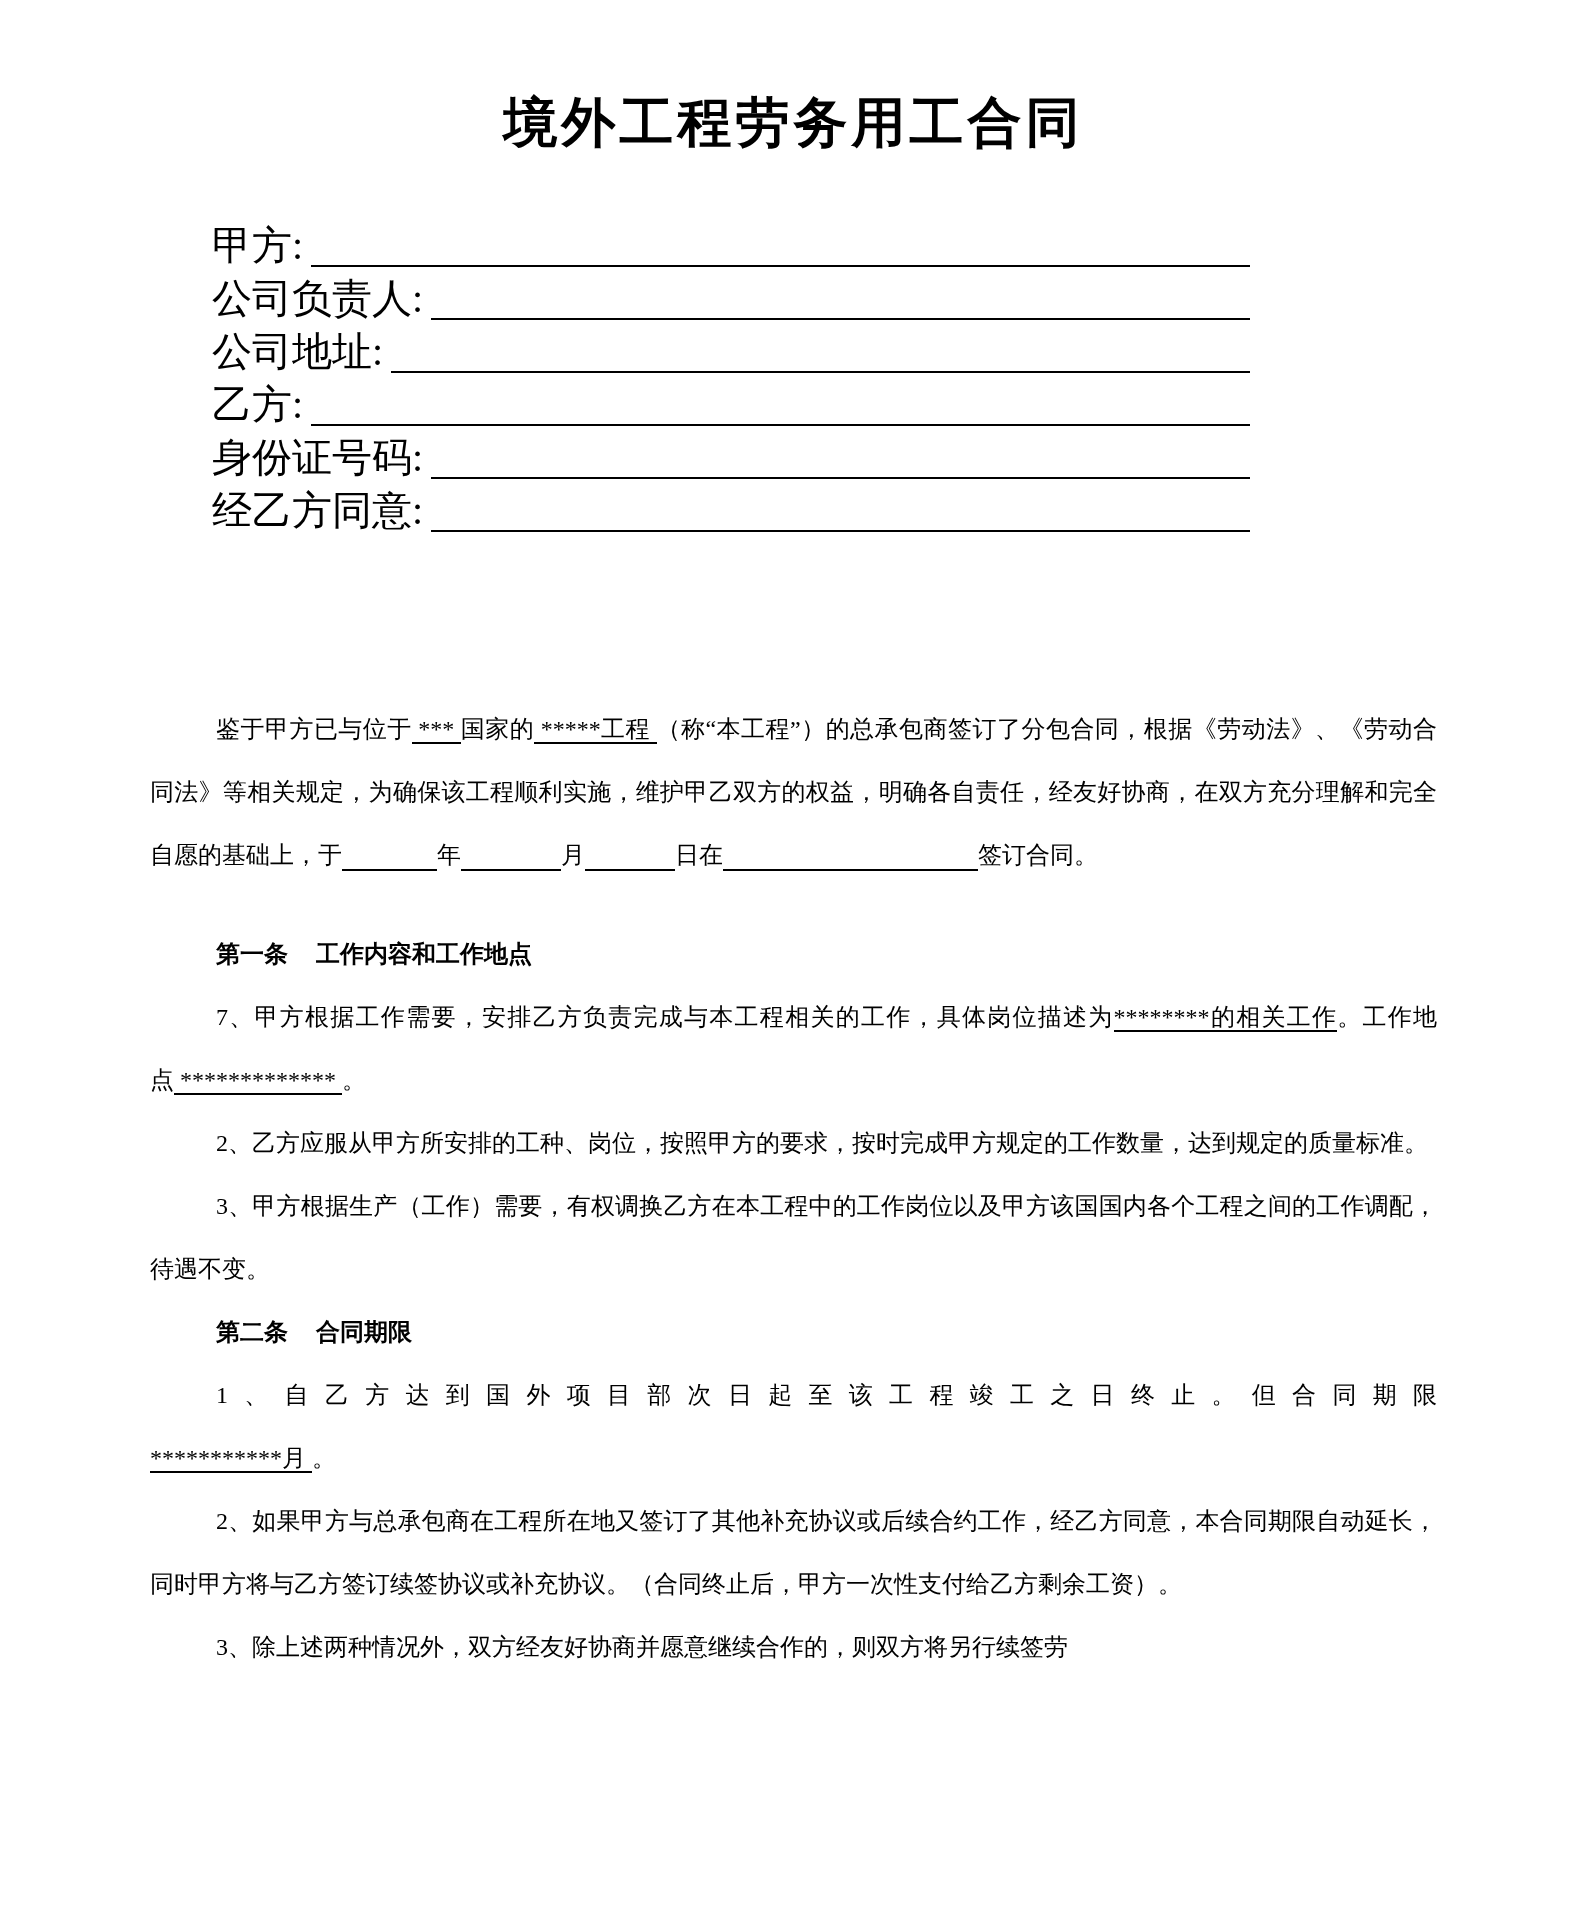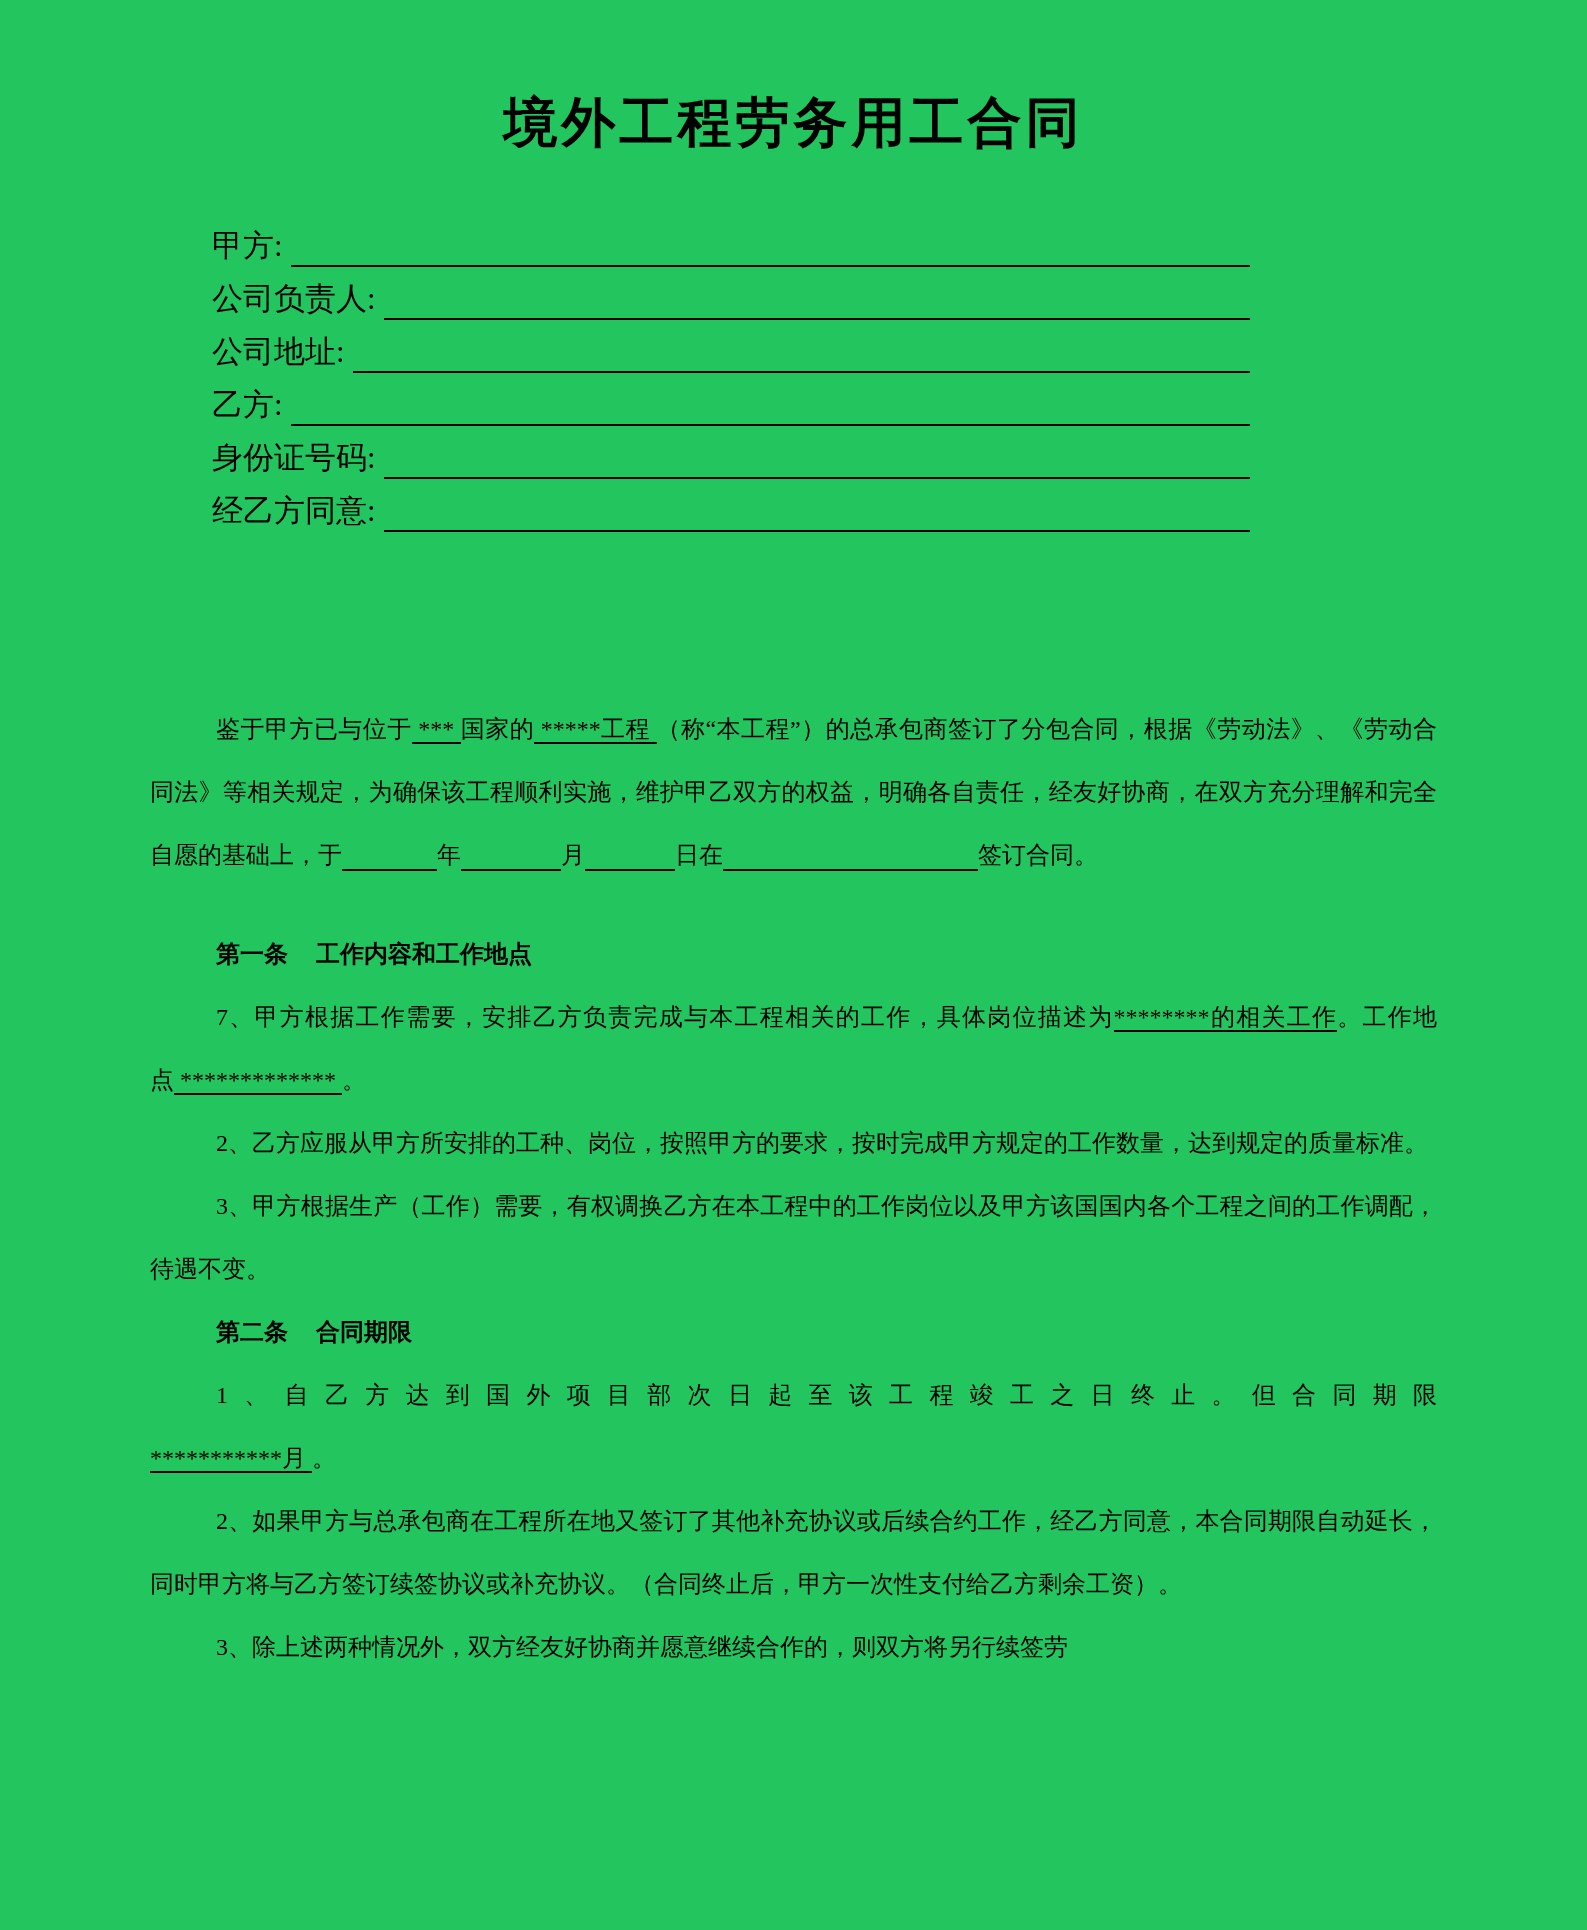--- a/index.html
+++ b/index.html
@@ -1,20 +1,20 @@
 <!DOCTYPE html>
 <html><head>
 <meta charset="utf-8">
 <style>
   html,body { margin:0; padding:0; background:#e8e8e8; }
   .page {
     position:relative;
     width:1587px; height:1930px;
     margin:0 auto;
-    background:#22c55e;
+    background:#ffffff;
     overflow:hidden;
     box-sizing:border-box;
     padding:86px 150px 0 150px;
     font-family:"Liberation Serif","DejaVu Serif",serif;
     color:#000000;
   }
   .doc-title {
     margin:0;
     text-align:center;
     font-size:54px;
@@ -23,21 +23,21 @@
     letter-spacing:4px;
     white-space:nowrap;
   }
   .fields {
     margin:54px 187px 0 62px; 
   }
   .field-row {
     display:flex;
     align-items:flex-end;
     height:53px;
-    font-size:31px;
+    font-size:40px;
   }
   .field-label { white-space:nowrap; line-height:42px; }
   .field-line {
     flex:1;
     height:8px;
     margin-left:8px;
     border-bottom:2px solid #000;
   }
   .body-text {
     margin-top:166px;

